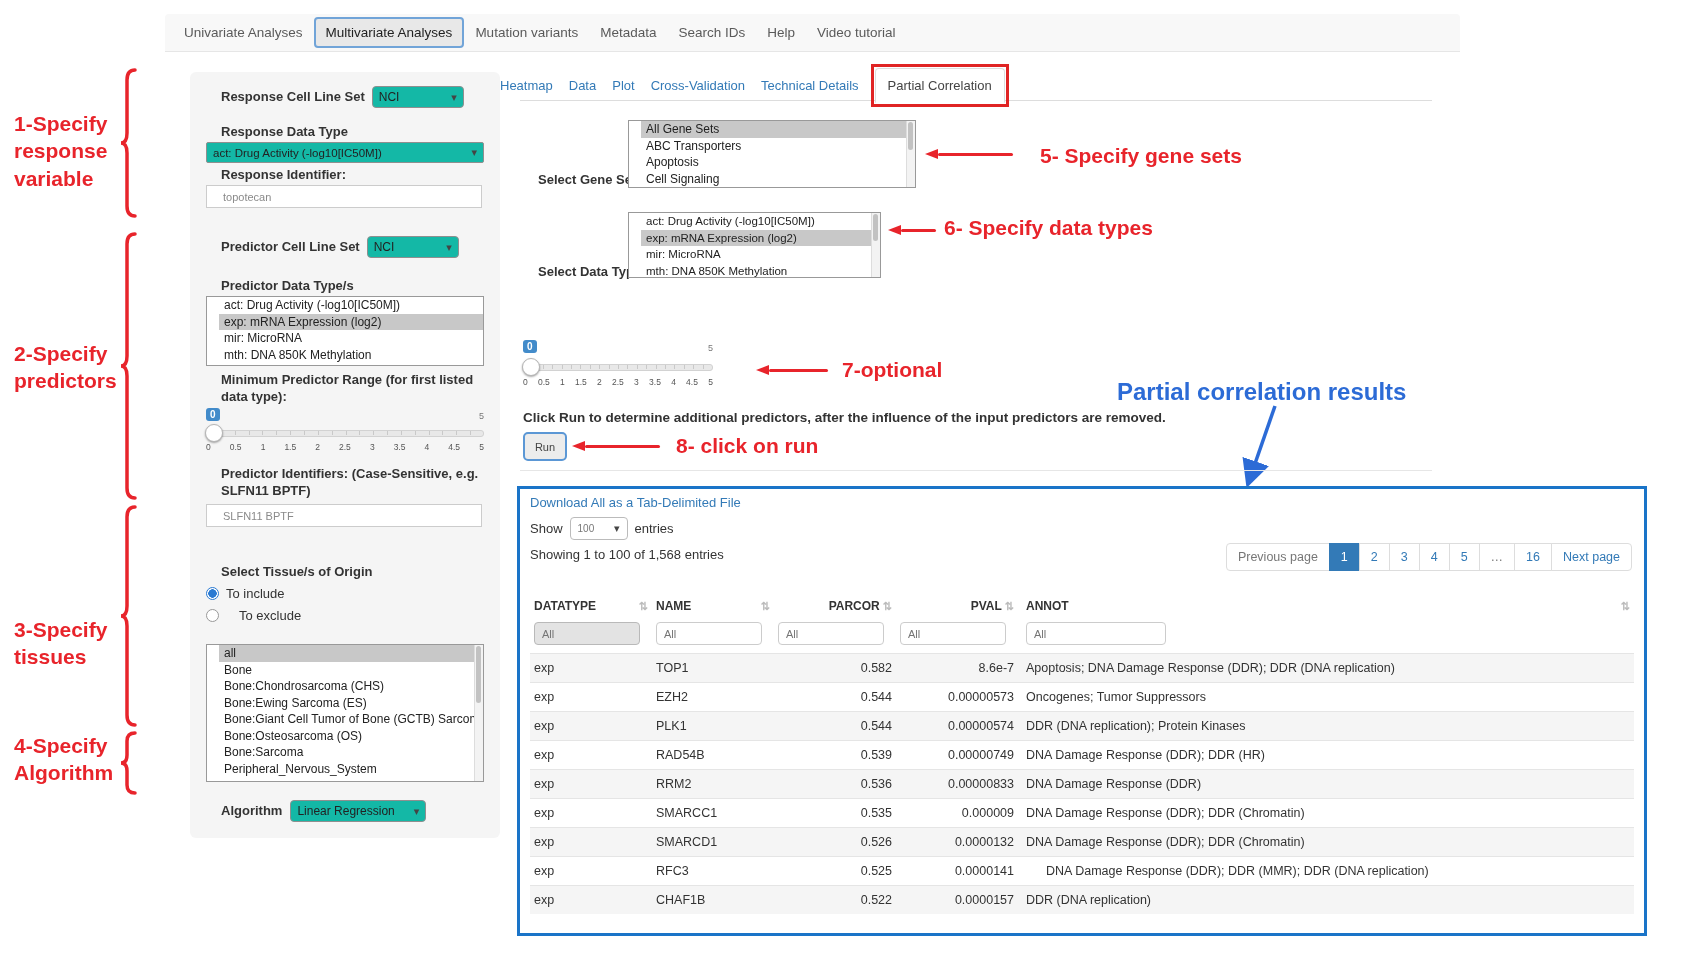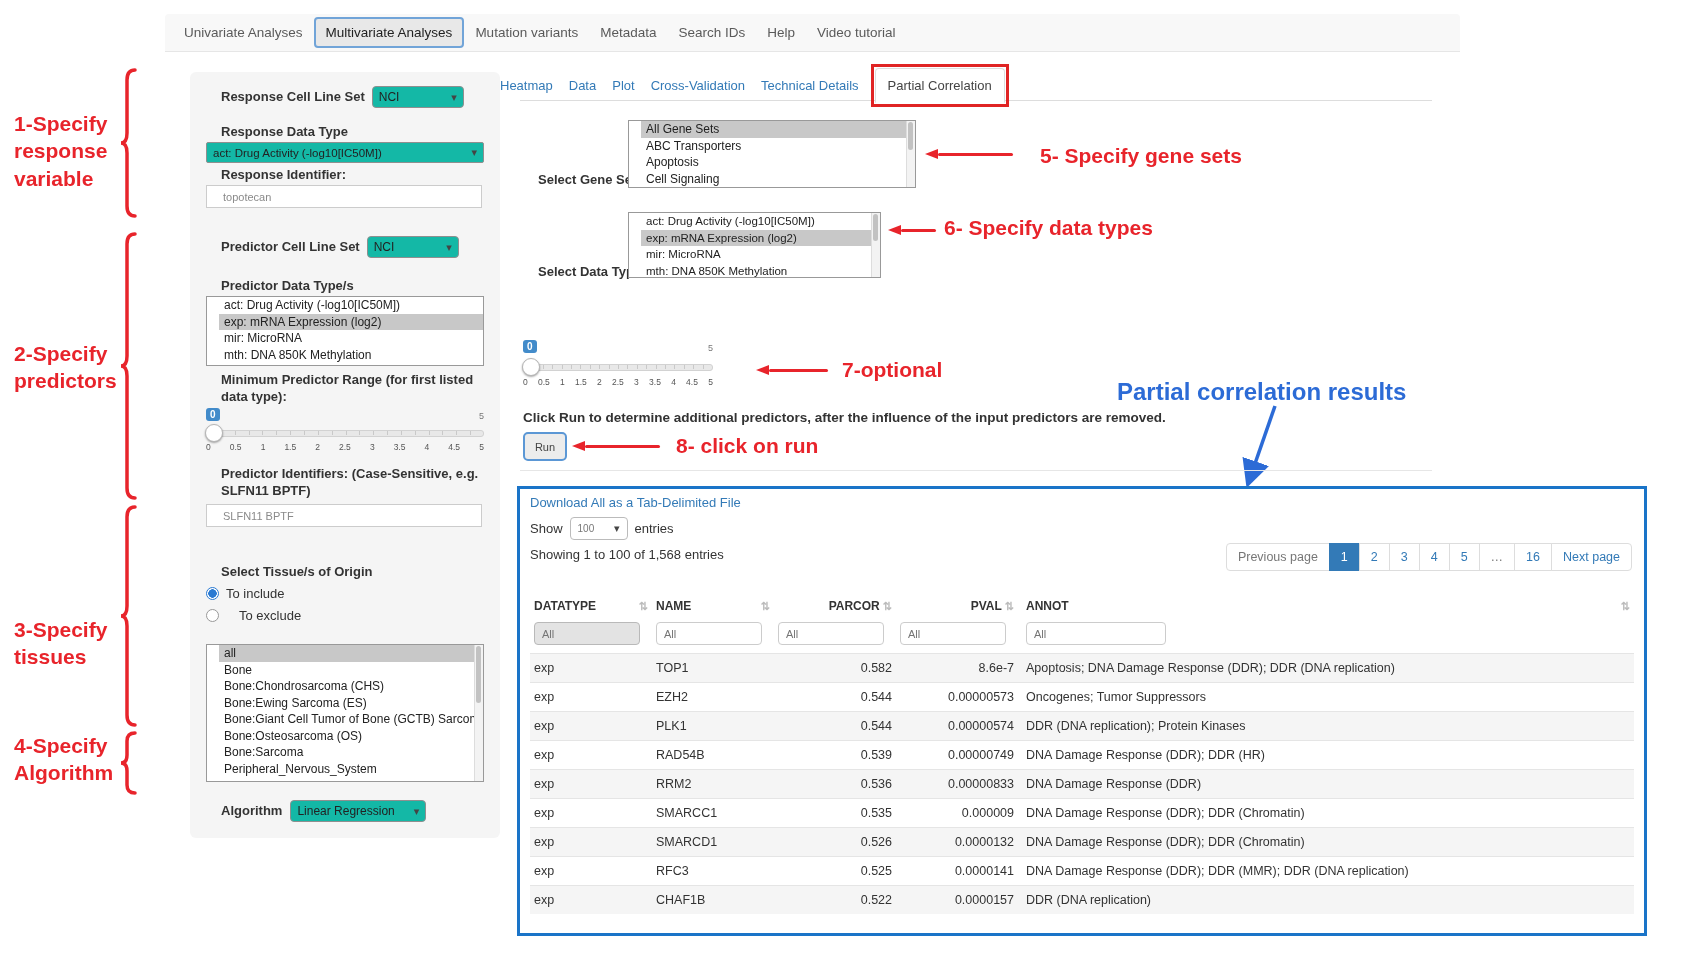--- a/index.html
+++ b/index.html
@@ -411,21 +411,21 @@
         <div class="td">SMARCD1</div>
         <div class="td right">0.526</div>
         <div class="td right">0.0000132</div>
         <div class="td" style="padding-left:8px;">DNA Damage Response (DDR); DDR (Chromatin)</div>
       </div>
       <div class="tgrid trow">
         <div class="td">exp</div>
         <div class="td">RFC3</div>
         <div class="td right">0.525</div>
         <div class="td right">0.0000141</div>
-        <div class="td" style="padding-left:8px;">DNA Damage Response (DDR); DDR (MMR); DDR (DNA replication)</div>
+        <div class="td" style="padding-left:8px;margin-left:20px;">DNA Damage Response (DDR); DDR (MMR); DDR (DNA replication)</div>
       </div>
       <div class="tgrid trow odd">
         <div class="td">exp</div>
         <div class="td">CHAF1B</div>
         <div class="td right">0.522</div>
         <div class="td right">0.0000157</div>
         <div class="td" style="padding-left:8px;">DDR (DNA replication)</div>
       </div>
     </div>
   </div>

